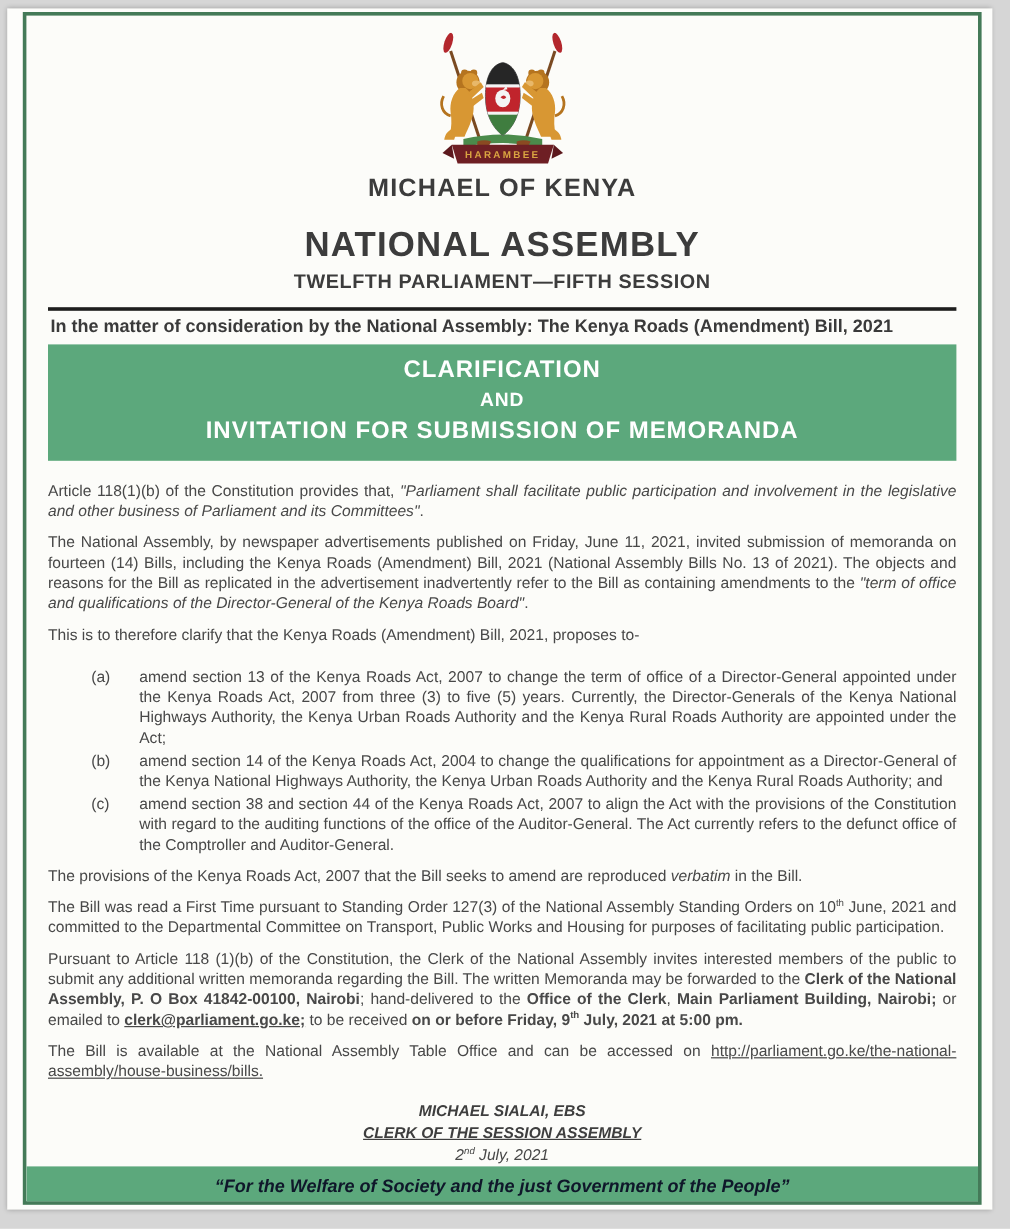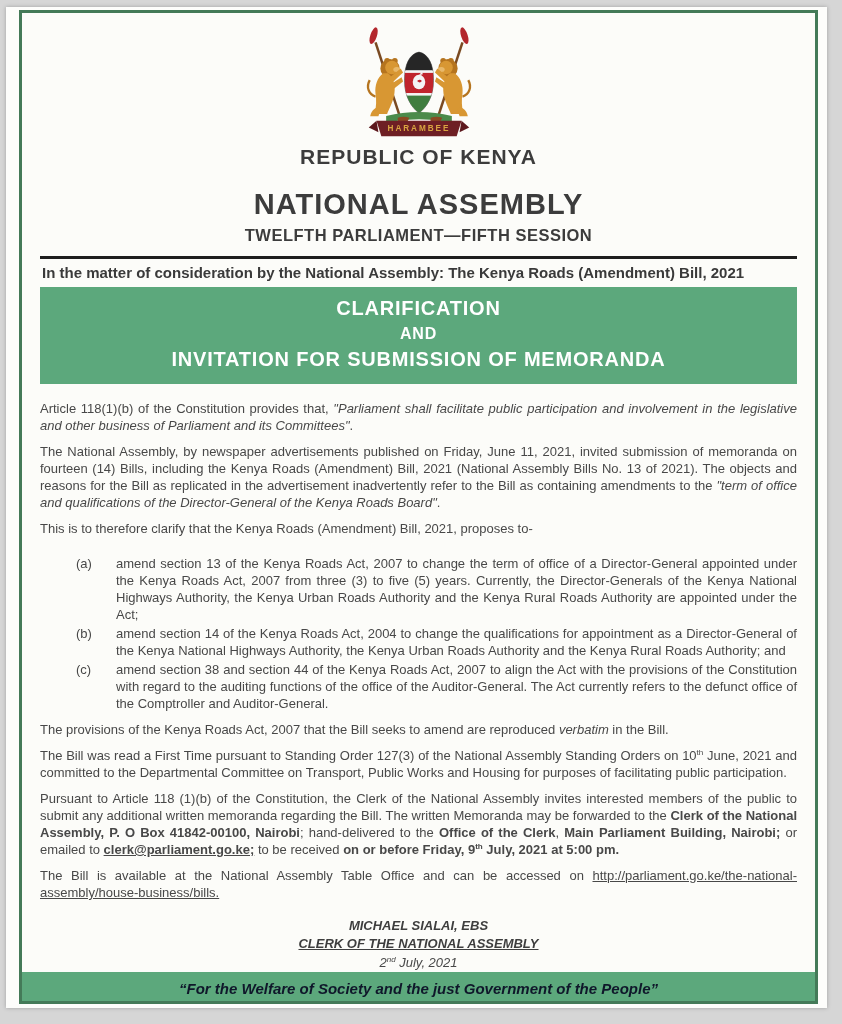--- a/index.html
+++ b/index.html
@@ -151,21 +151,21 @@
             <ellipse cx="80" cy="57" rx="6.5" ry="7.5" fill="#f4f4f4"></ellipse>
             <path d="M80,50 l3,-4 l1,3 Z" fill="#f4f4f4"></path>
             <path d="M78,56 q3,-3 5,0 q-2,3 -5,0 Z" fill="#c0242c"></path>
           </g>
 
           <path d="M36,97 L124,97 L119,113 L41,113 Z" fill="#6e1f24"></path>
           <path d="M36,97 L28,104 L38,109 Z" fill="#5c181d"></path>
           <path d="M124,97 L132,104 L122,109 Z" fill="#5c181d"></path>
           <text x="80" y="108" text-anchor="middle" font-size="8.5" font-weight="bold" letter-spacing="2" fill="#d9a441" font-family="Liberation Sans, sans-serif">HARAMBEE</text>
         </svg>
-        <div class="republic">REPUBLIC OF KENYA</div>
+        <div class="republic">MICHAEL OF KENYA</div>
         <div class="assembly">NATIONAL ASSEMBLY</div>
         <div class="session">TWELFTH PARLIAMENT—FIFTH SESSION</div>
       </div>
 
       <div class="matter">In the matter of consideration by the National Assembly: The Kenya Roads (Amendment) Bill, 2021</div>
 
       <div class="banner">
         <div class="banner-main">CLARIFICATION</div>
         <div class="banner-and">AND</div>
         <div class="banner-main">INVITATION FOR SUBMISSION OF MEMORANDA</div>
@@ -188,21 +188,21 @@
         <span class="ctext"><span>amend section 38 and section 44 of the Kenya Roads Act, 2007 to align the Act with the provisions of the Constitution with regard to the auditing functions of the office of the Auditor-General. The Act currently refers to the defunct office of the Comptroller and Auditor-General.</span></span>
       </div>
 
       <p class="para"><span>The provisions of the Kenya Roads Act, 2007 that the Bill seeks to amend are reproduced </span><span class="i">verbatim</span><span> in the Bill.</span></p>
       <p class="para"><span>The Bill was read a First Time pursuant to Standing Order 127(3) of the National Assembly Standing Orders on 10</span><sup>th</sup><span> June, 2021 and committed to the Departmental Committee on Transport, Public Works and Housing for purposes of facilitating public participation.</span></p>
       <p class="para"><span>Pursuant to Article 118 (1)(b) of the Constitution, the Clerk of the National Assembly invites interested members of the public to submit any additional written memoranda regarding the Bill. The written Memoranda may be forwarded to the </span><span class="b">Clerk of the National Assembly, P. O Box 41842-00100, Nairobi</span><span>; hand-delivered to the </span><span class="b">Office of the Clerk</span><span>, </span><span class="b">Main Parliament Building, Nairobi;</span><span> or emailed to </span><span class="b u">clerk@parliament.go.ke;</span><span> to be received </span><span class="b">on or before Friday, 9</span><sup class="b">th</sup><span class="b"> July, 2021 at 5:00 pm.</span></p>
       <p class="para"><span>The Bill is available at the National Assembly Table Office and can be accessed on </span><span class="u">http://parliament.go.ke/the-national-assembly/house-business/bills.</span></p>
 
       <div class="signature">
         <div class="sig-name">MICHAEL SIALAI, EBS</div>
-        <div class="sig-title">CLERK OF THE NATIONAL ASSEMBLY</div>
+        <div class="sig-title">CLERK OF THE SESSION ASSEMBLY</div>
         <div class="sig-date"><span>2</span><sup>nd</sup><span> July, 2021</span></div>
       </div>
 
     </div>
 
     <div class="footer">
       <div>“For the Welfare of Society and the just Government of the People”</div>
       <div>“The National Assembly speaks for you, Our results speak for themselves”</div>
     </div>
   </div>

